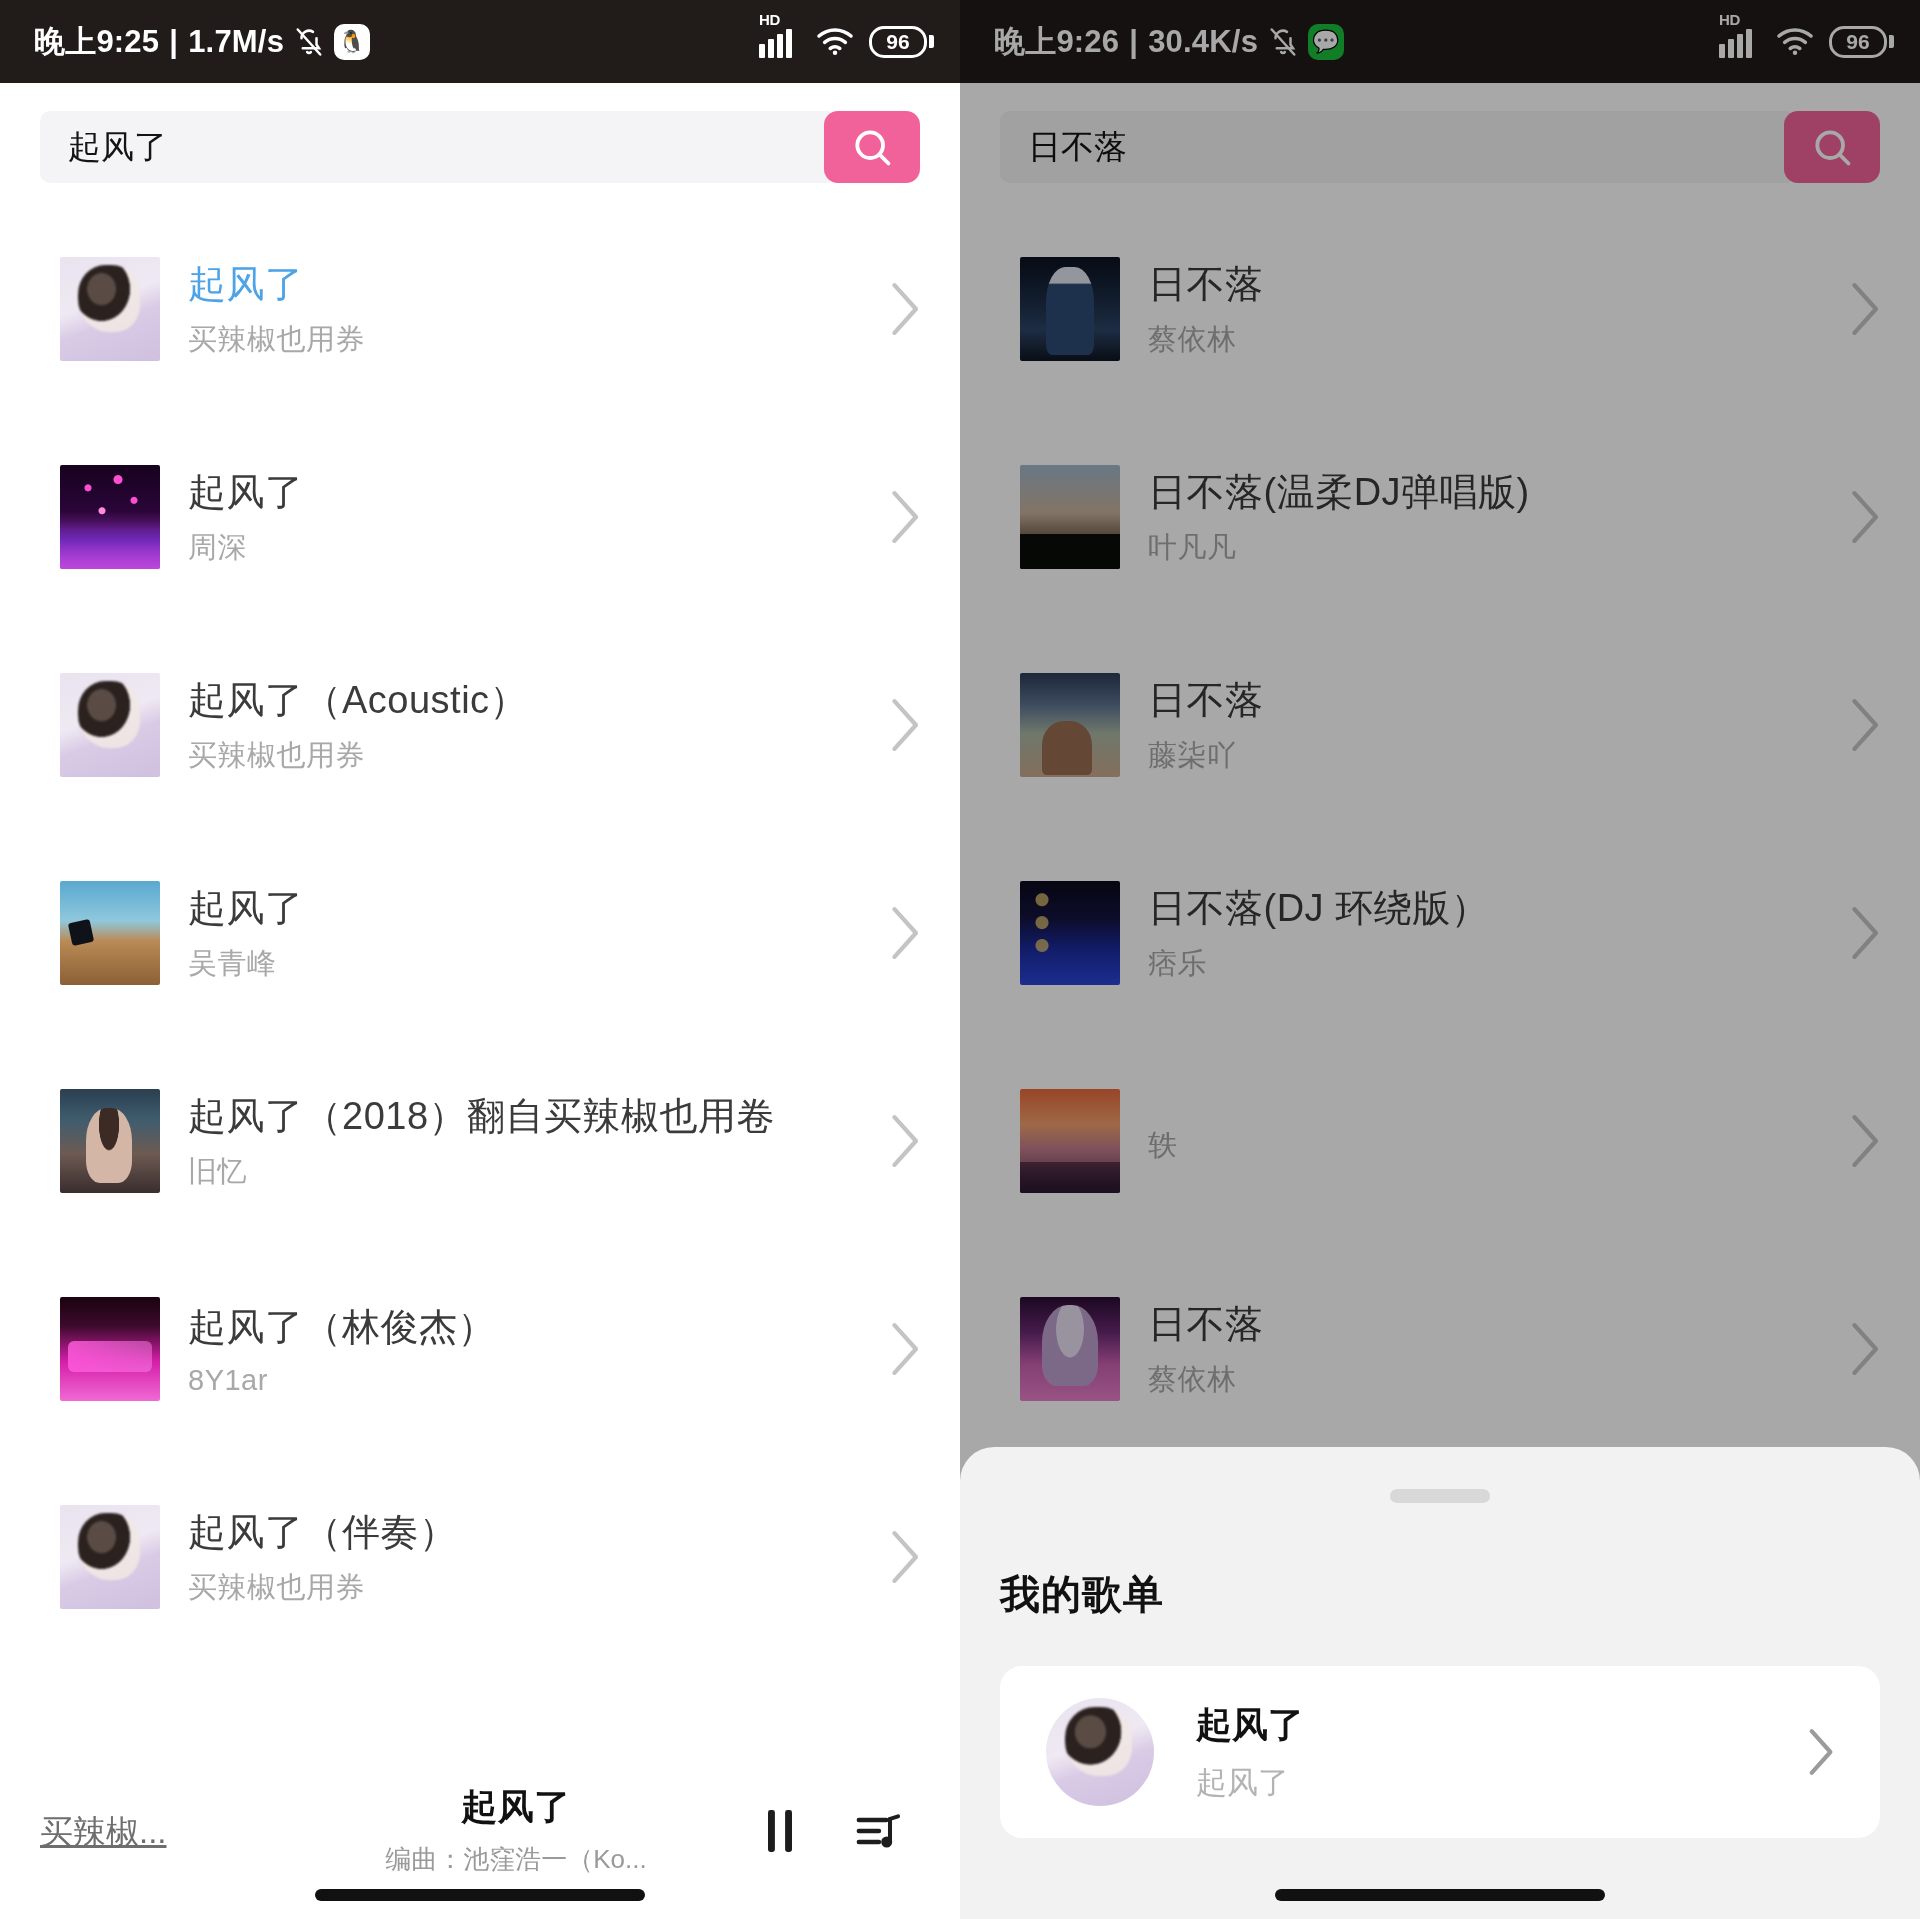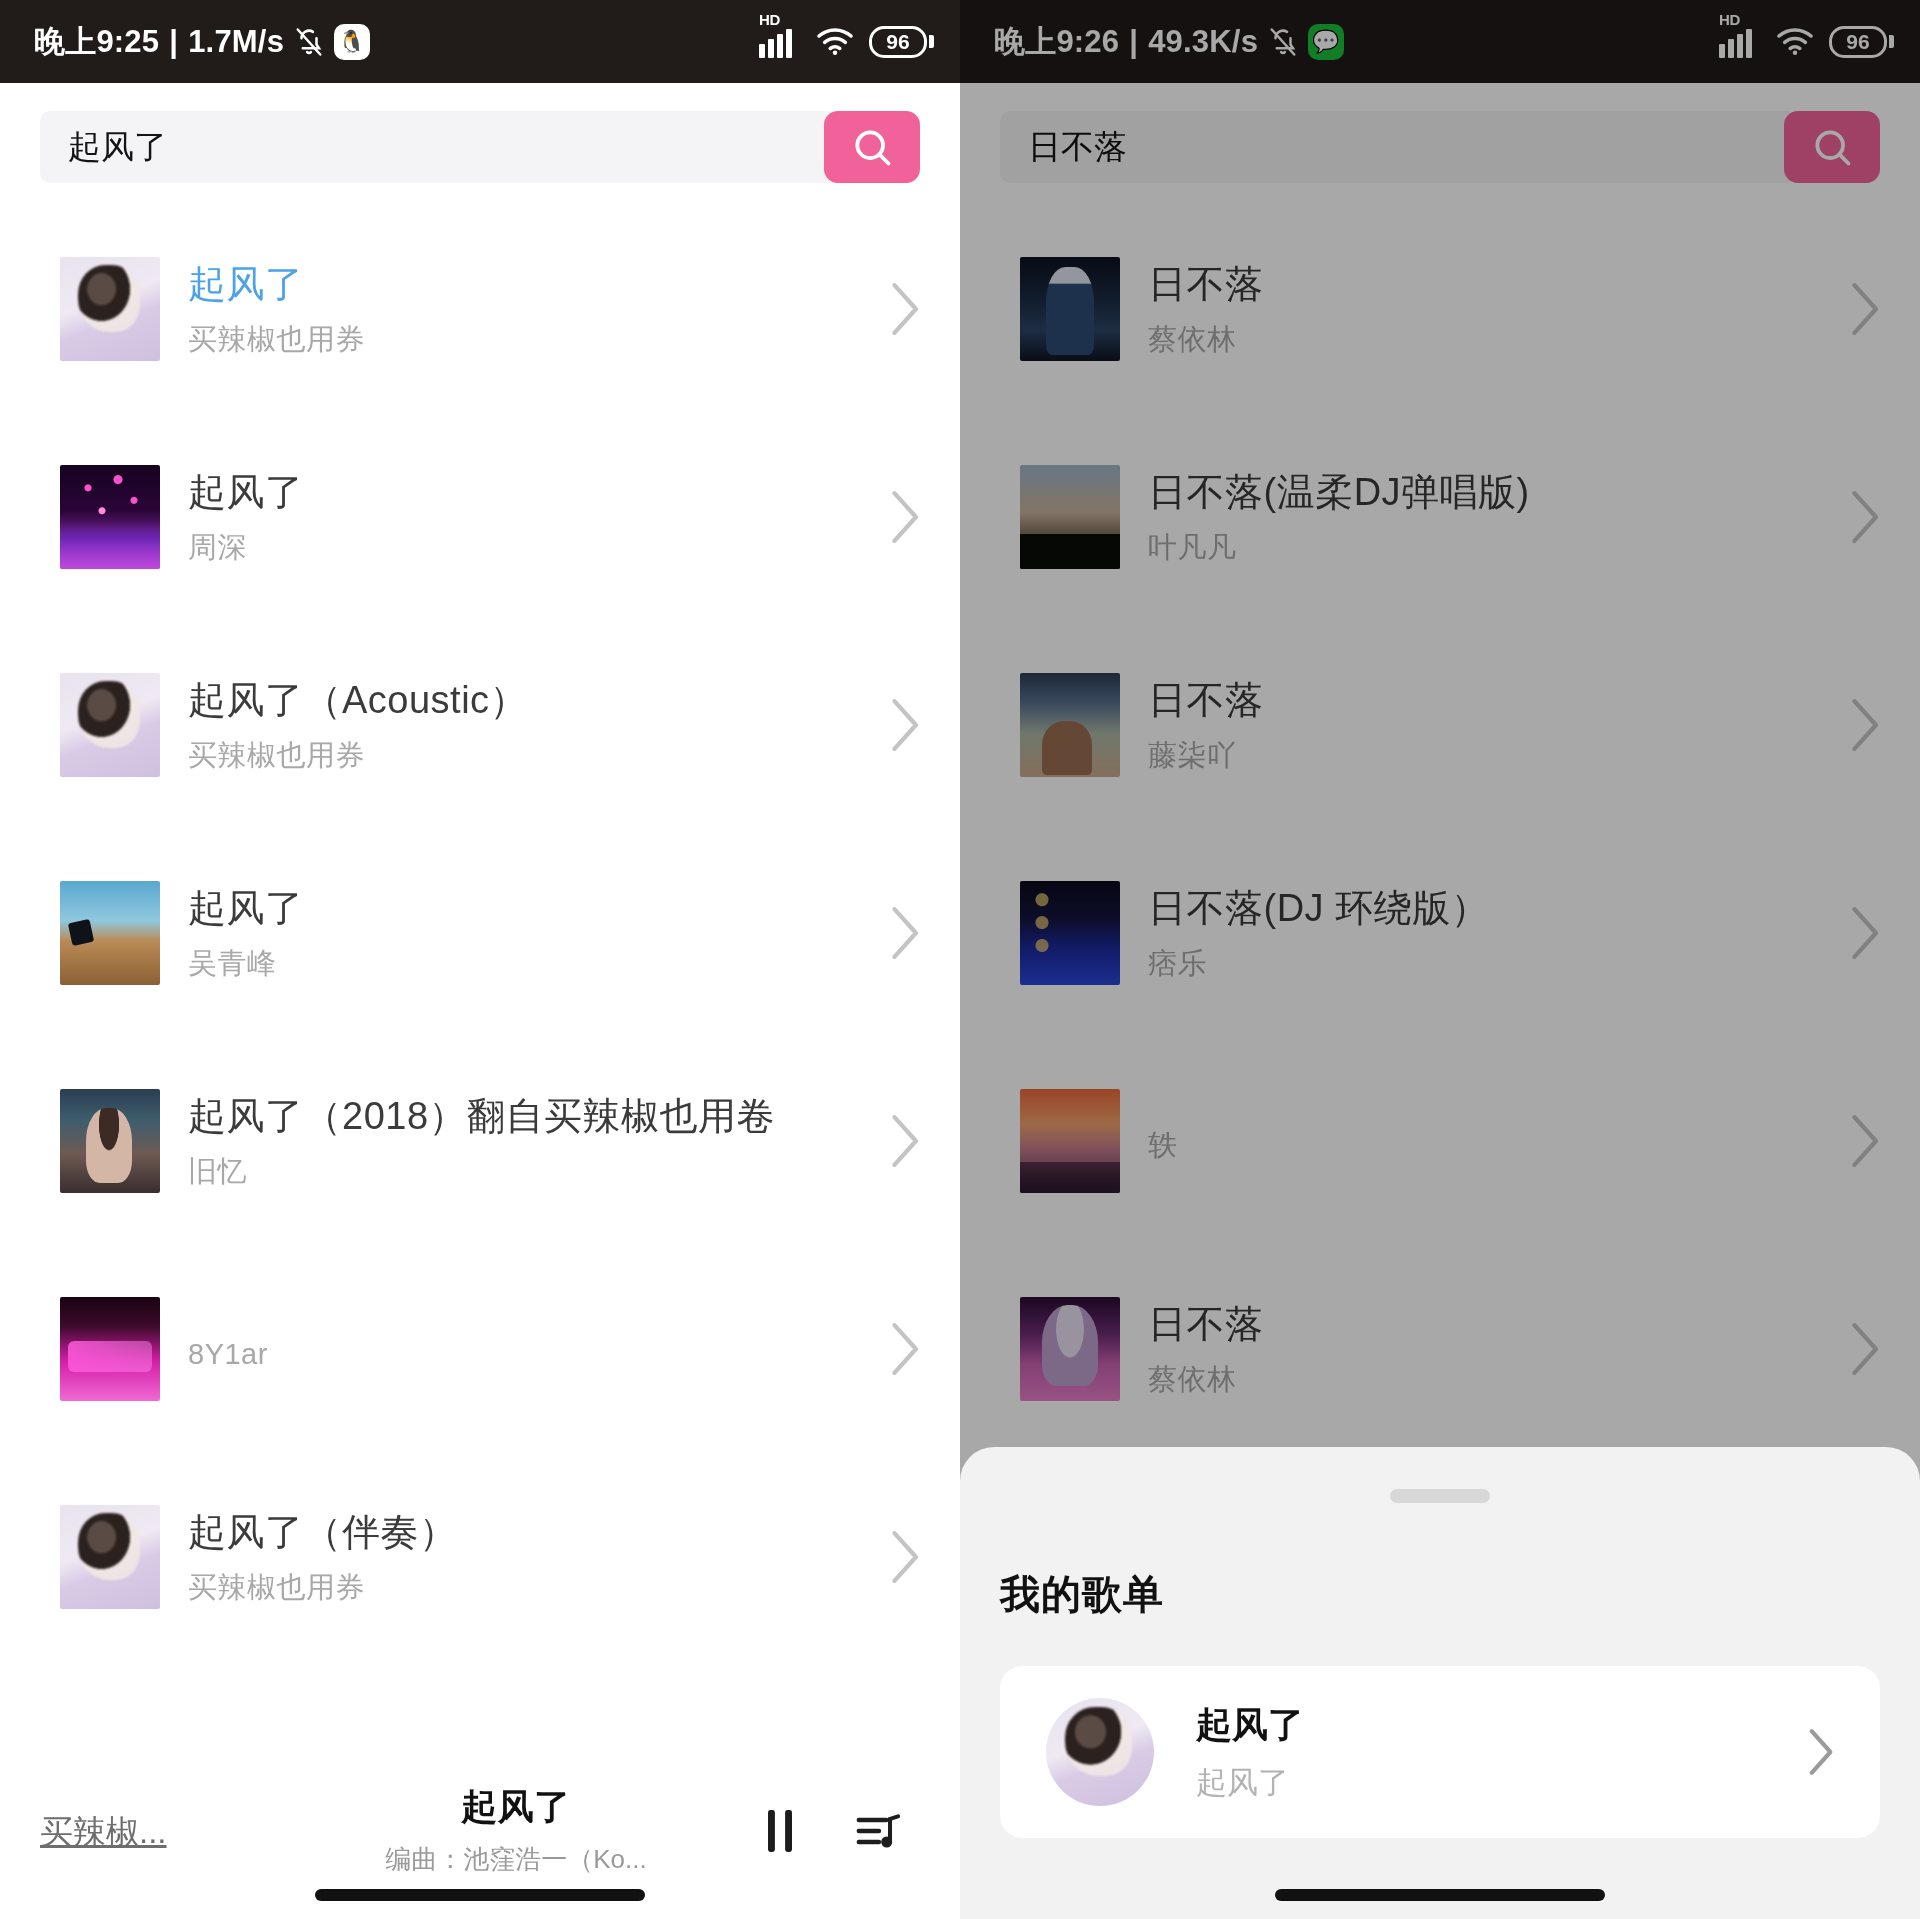--- a/index.html
+++ b/index.html
@@ -248,20 +248,21 @@
           </div>
           <div class="chev">
             <svg width="40" height="62" viewBox="0 0 16 26" fill="none" stroke="#c4c4c4" stroke-width="1.8" stroke-linecap="round" stroke-linejoin="round">
               <polyline points="4,3 13,13 4,23"></polyline>
             </svg>
           </div>
         </div>
         <div class="song-row">
           <div class="cover art-8y"></div>
           <div class="song-meta">
+            <div class="song-title">起风了（林俊杰）</div>
             <div class="song-artist">8Y1ar</div>
           </div>
           <div class="chev">
             <svg width="40" height="62" viewBox="0 0 16 26" fill="none" stroke="#c4c4c4" stroke-width="1.8" stroke-linecap="round" stroke-linejoin="round">
               <polyline points="4,3 13,13 4,23"></polyline>
             </svg>
           </div>
         </div>
         <div class="song-row">
           <div class="cover art-mlj"></div>
@@ -308,21 +309,21 @@
 
     <div class="homebar"></div>
   </div>
 
   <div class="phone">
 
     <div class="statusbar">
       <div class="sb-left">
         <span class="sb-time">晚上9:26</span>
         <span>|</span>
-        <span>49.3K/s</span>
+        <span>30.4K/s</span>
         <span class="bell-off">
           <svg width="30" height="34" viewBox="0 0 24 24" fill="none" stroke="#fff" stroke-width="2" stroke-linecap="round">
             <path d="M6 9a6 6 0 0 1 9.2-5.1"></path>
               <path d="M18 9v5l2 3H7"></path>
               <line x1="3" y1="2" x2="21" y2="22"></line>
             <path d="M10.5 20a1.8 1.8 0 0 0 3 0"></path>
           </svg>
         </span>
         <span class="app-badge badge-wx">💬</span>
       </div>

